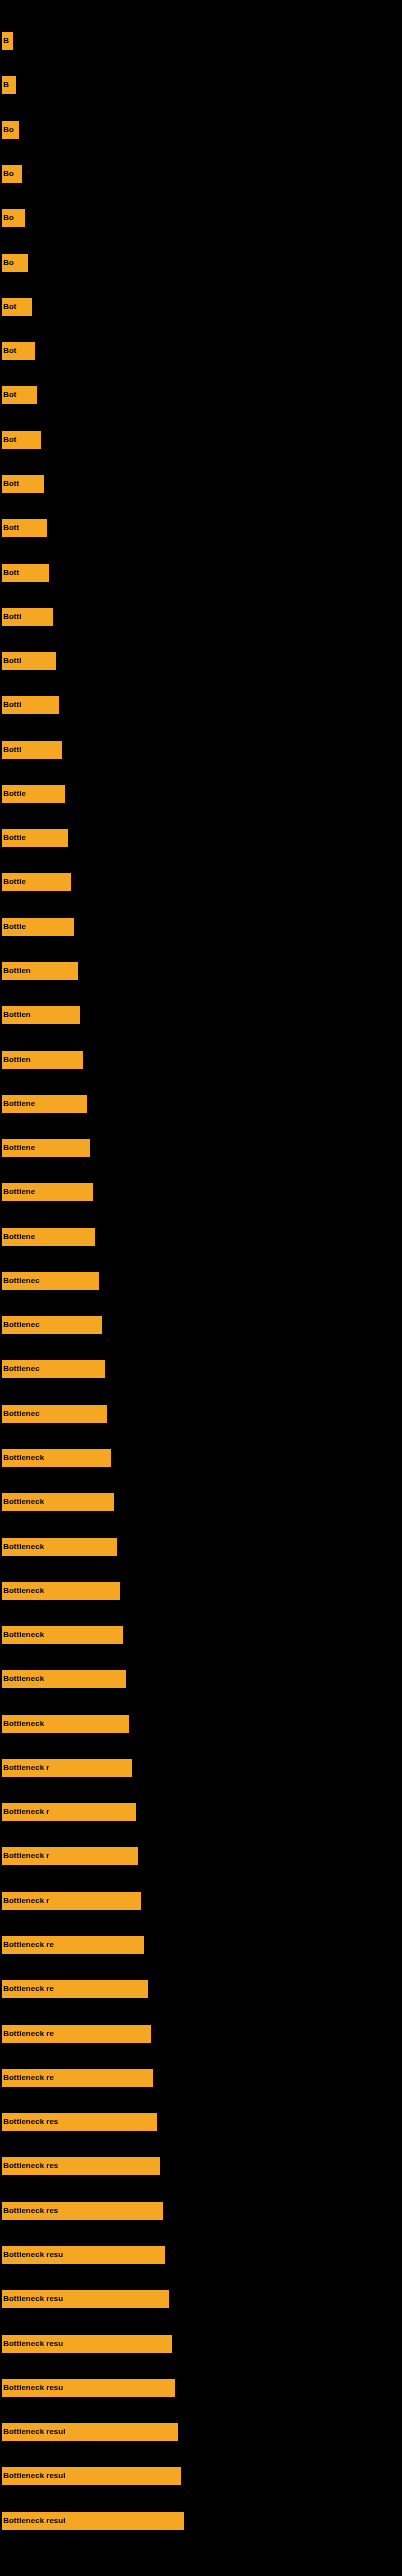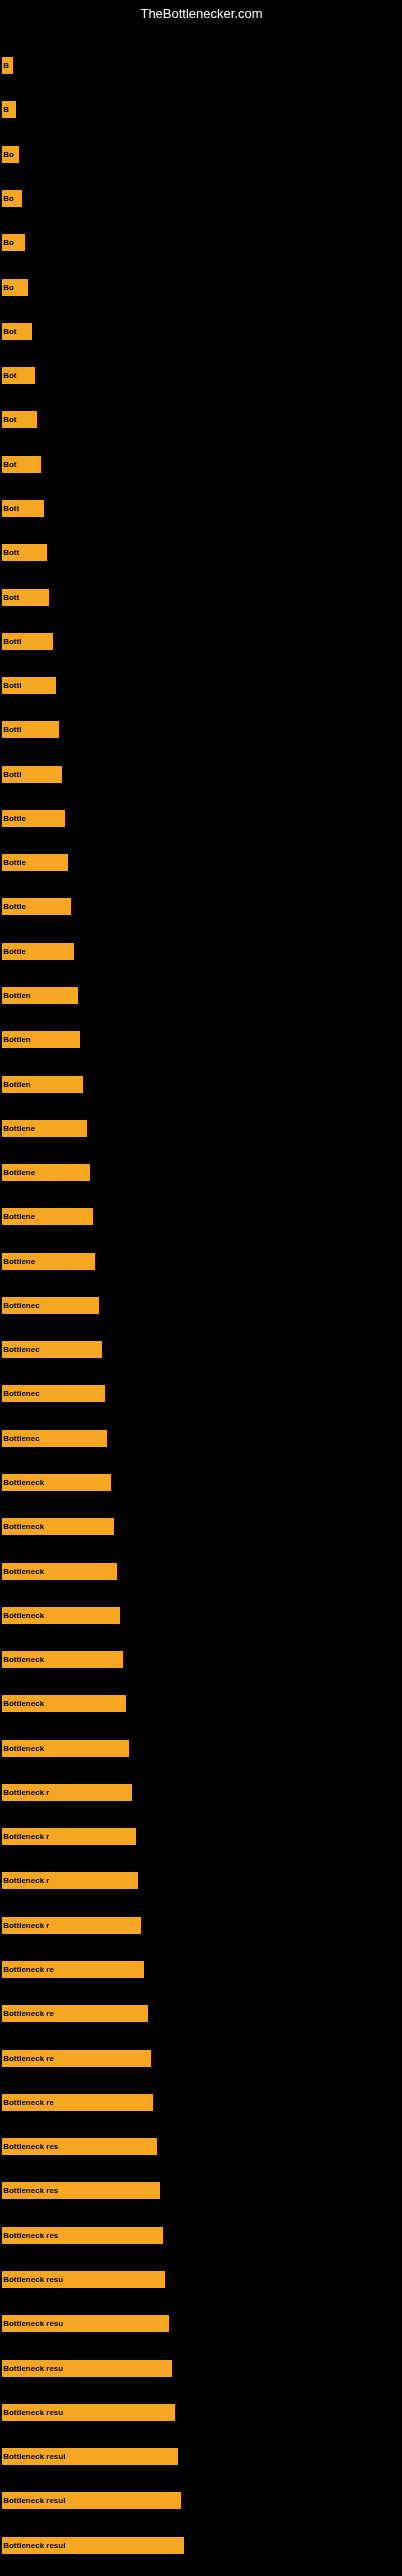--- a/index.html
+++ b/index.html
@@ -20,21 +20,20 @@
       text-align: center;
       padding: 6.4px 0 3.2px 0;
       font-weight: normal;
     }
   </style>
 </head>
 <body>
 
 <div style="position: relative; width: 403px; min-height: 2576px; background: #000;">
 
-  <div class="site-title">TheBottlenecker.com</div>
 
   <div id="bars-container" style="position: relative; width: 100%; height: 2576px;">
   <div style="position: absolute; top: 32px; left: 1.6px; width: 11.3px; height: 17.7px; background-color: rgb(245, 166, 35); display: flex; align-items: center; padding: 0px 1.6px; overflow: hidden;">
         <span style="font-size: 8px; font-weight: bold; color: rgb(0, 0, 0); white-space: nowrap; overflow: hidden;">B</span>
       </div>
       <div style="position: absolute; top: 76px; left: 1.6px; width: 14.5px; height: 17.7px; background-color: rgb(245, 166, 35); display: flex; align-items: center; padding: 0px 1.6px; overflow: hidden;">
         <span style="font-size: 8px; font-weight: bold; color: rgb(0, 0, 0); white-space: nowrap; overflow: hidden;">B</span>
       </div>
       <div style="position: absolute; top: 121px; left: 1.6px; width: 17.7px; height: 17.7px; background-color: rgb(245, 166, 35); display: flex; align-items: center; padding: 0px 1.6px; overflow: hidden;">
         <span style="font-size: 8px; font-weight: bold; color: rgb(0, 0, 0); white-space: nowrap; overflow: hidden;">Bo</span>

